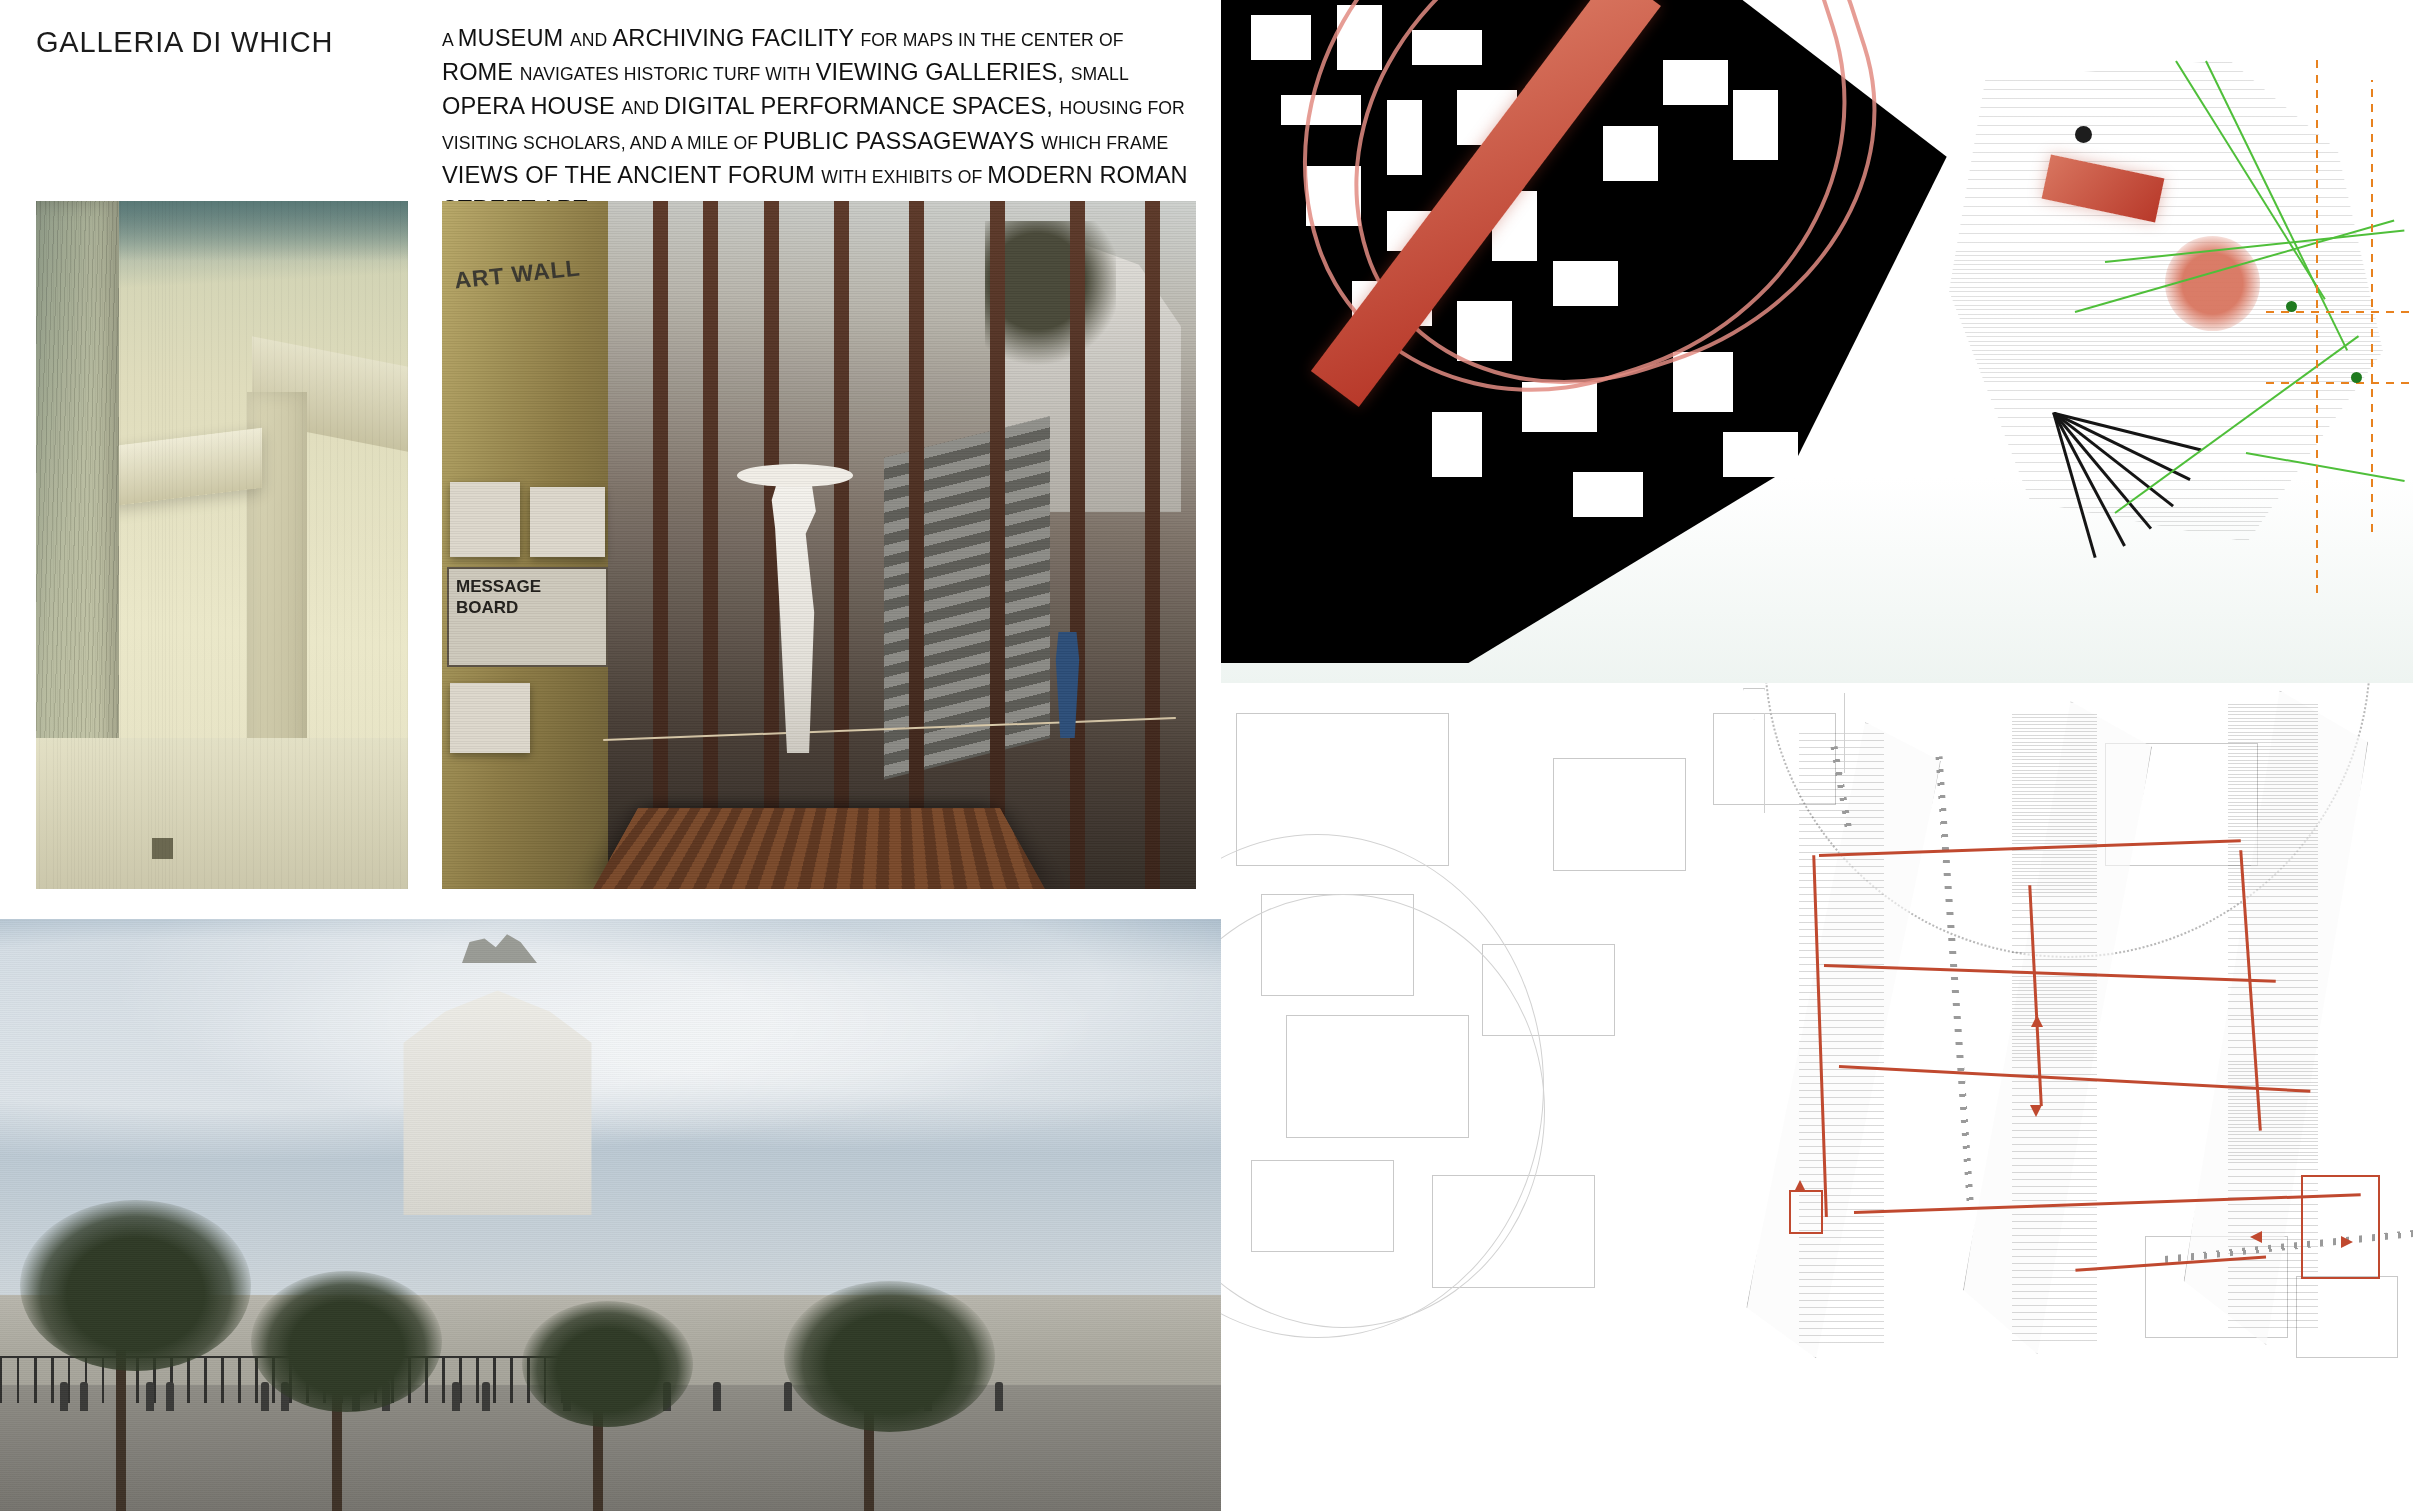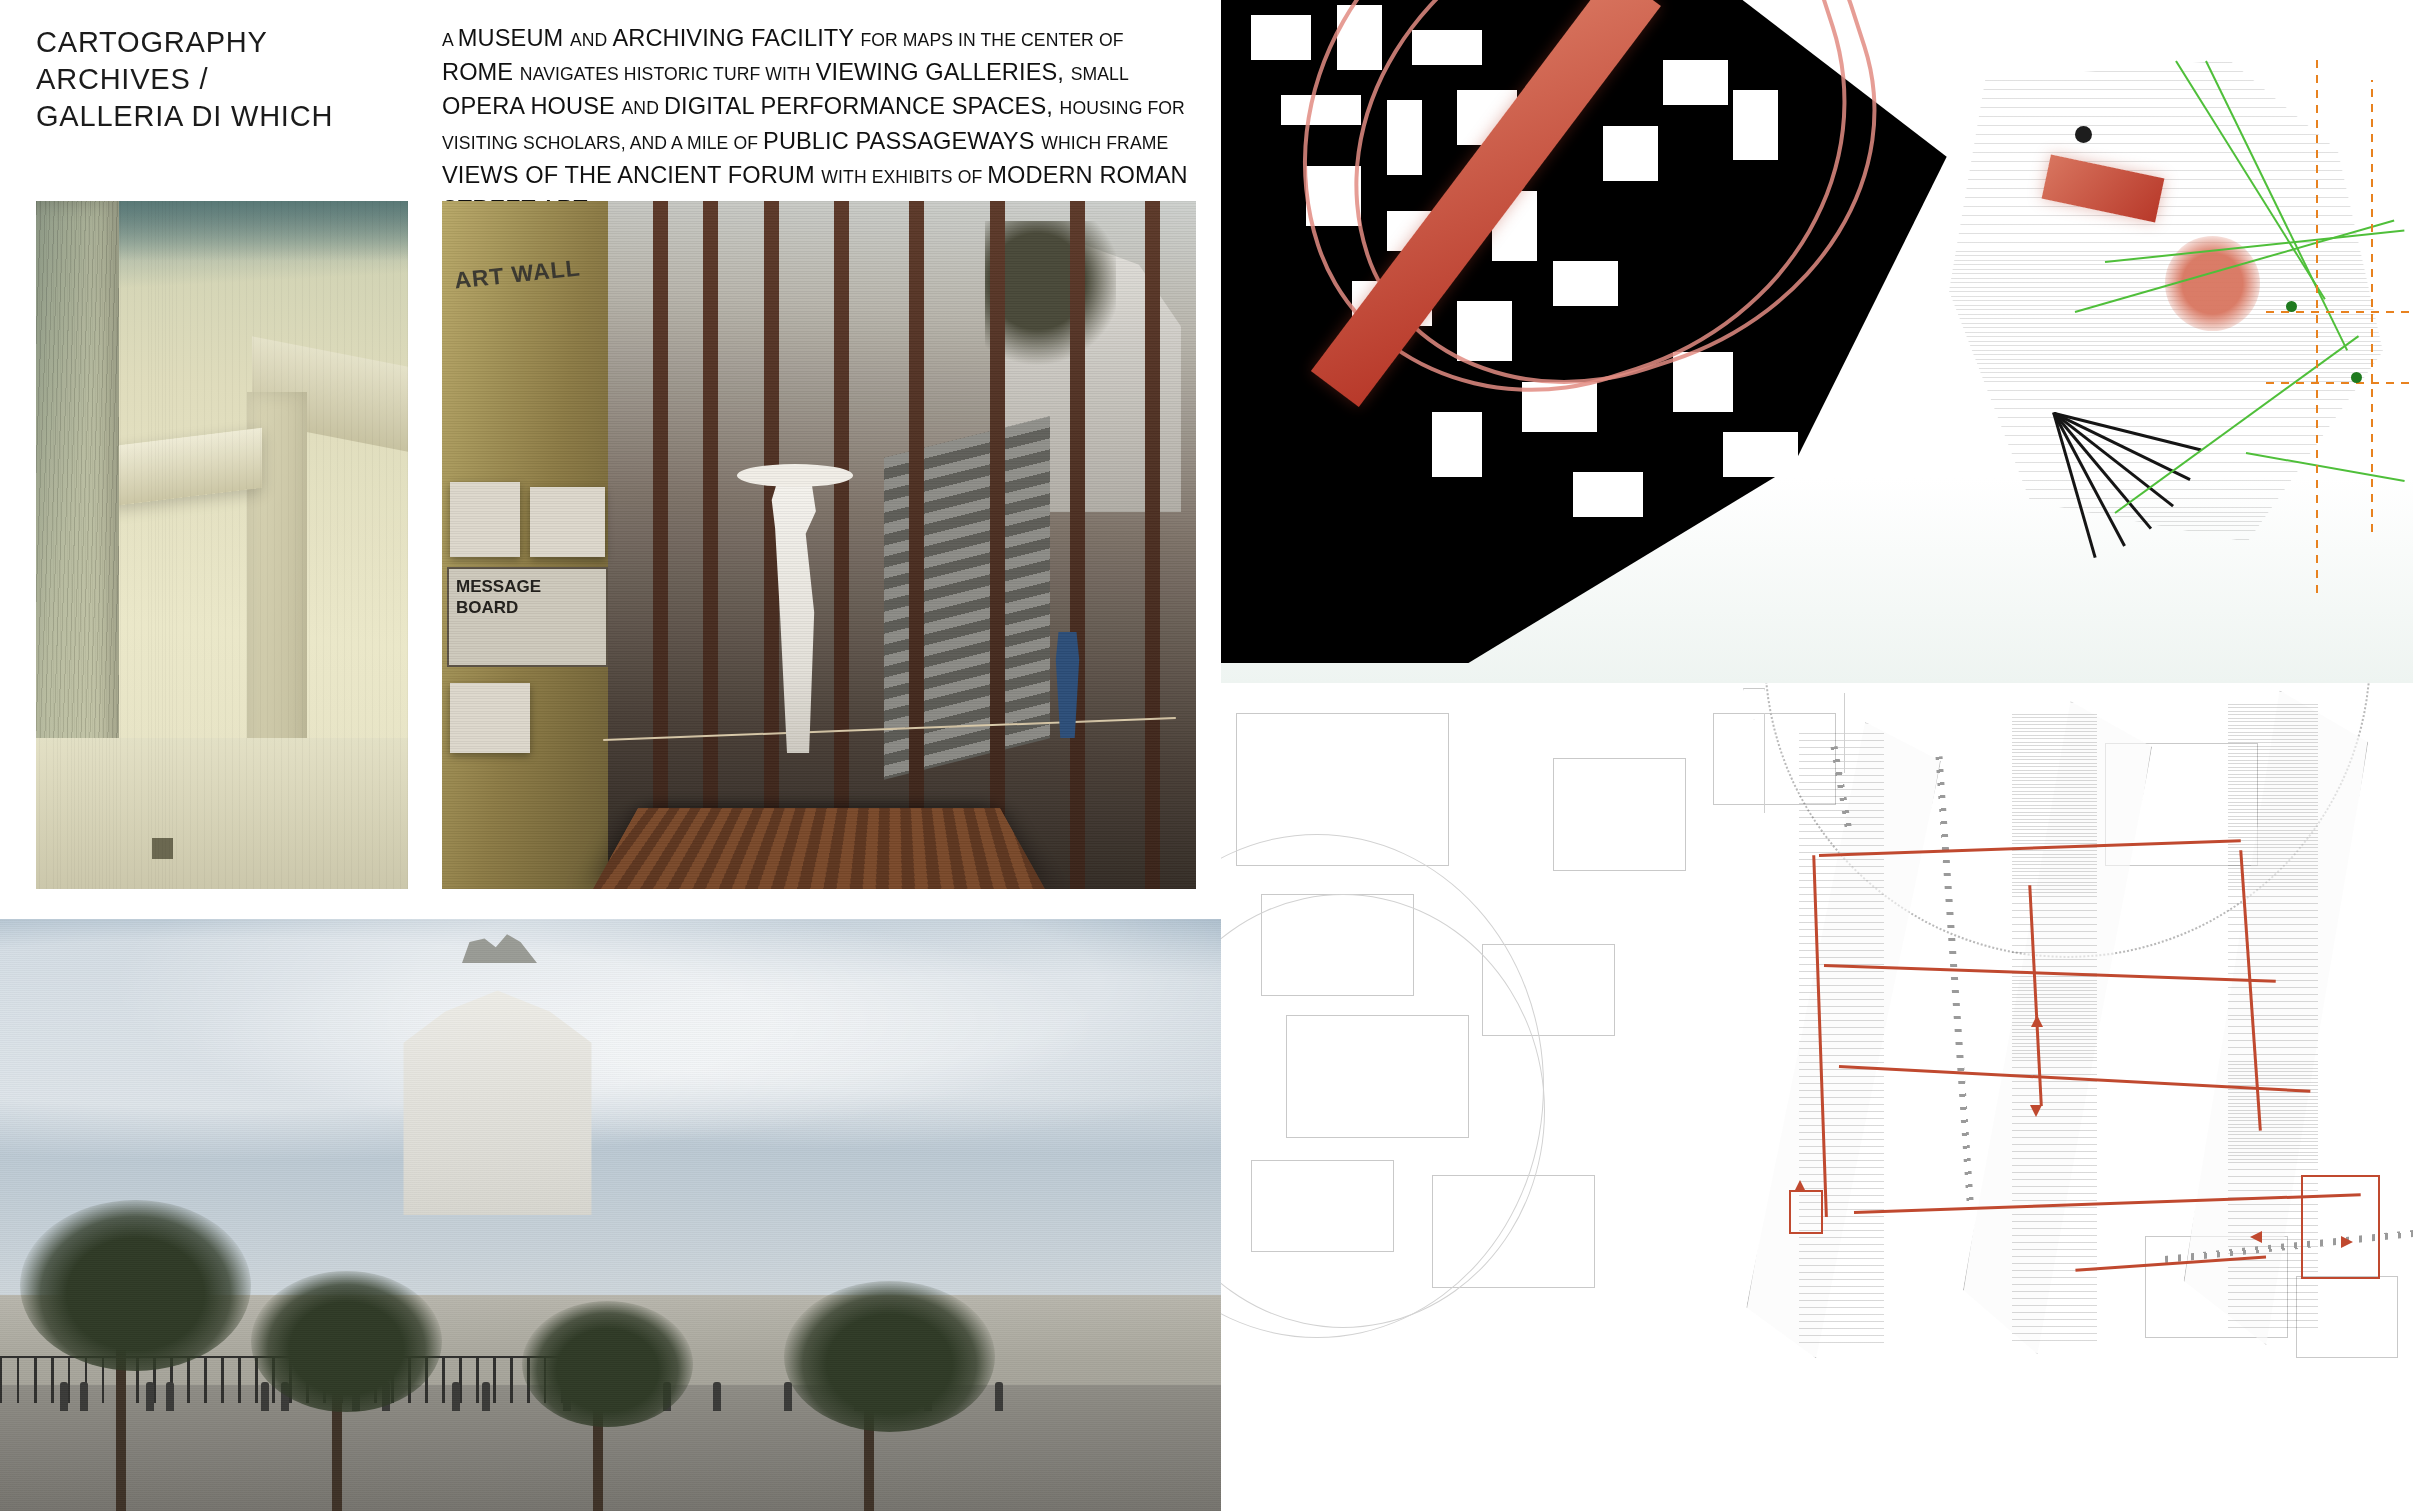--- a/index.html
+++ b/index.html
@@ -425,21 +425,20 @@
   }
 </style>
 </head>
 <body>
 
 <div class="board">
 
   <div class="left-col">
 
     <div class="title-block">
-      <div class="title-line">CARTOGRAPHY ARCHIVES /</div>
       <div class="title-line">GALLERIA DI WHICH</div>
     </div>
 
     <div class="desc-block">
       <p id="desc-target"><span class="sm">A </span><span class="lg">MUSEUM </span><span class="sm">AND </span><span class="lg">ARCHIVING FACILITY </span><span class="sm">FOR MAPS IN THE CENTER OF </span><span class="lg">ROME </span><span class="sm">NAVIGATES HISTORIC TURF WITH </span><span class="lg">VIEWING GALLERIES, </span><span class="sm">SMALL </span><span class="lg">OPERA HOUSE </span><span class="sm">AND </span><span class="lg">DIGITAL PERFORMANCE SPACES, </span><span class="sm">HOUSING FOR VISITING SCHOLARS, AND A MILE OF </span><span class="lg">PUBLIC PASSAGEWAYS </span><span class="sm">WHICH FRAME </span><span class="lg">VIEWS OF THE ANCIENT FORUM </span><span class="sm">WITH EXHIBITS OF </span><span class="lg">MODERN ROMAN STREET ART.</span></p>
     </div>
 
     <div class="img-frame" id="img-interior">
       <div class="int-sky"></div>
       <div class="int-topband"></div>

